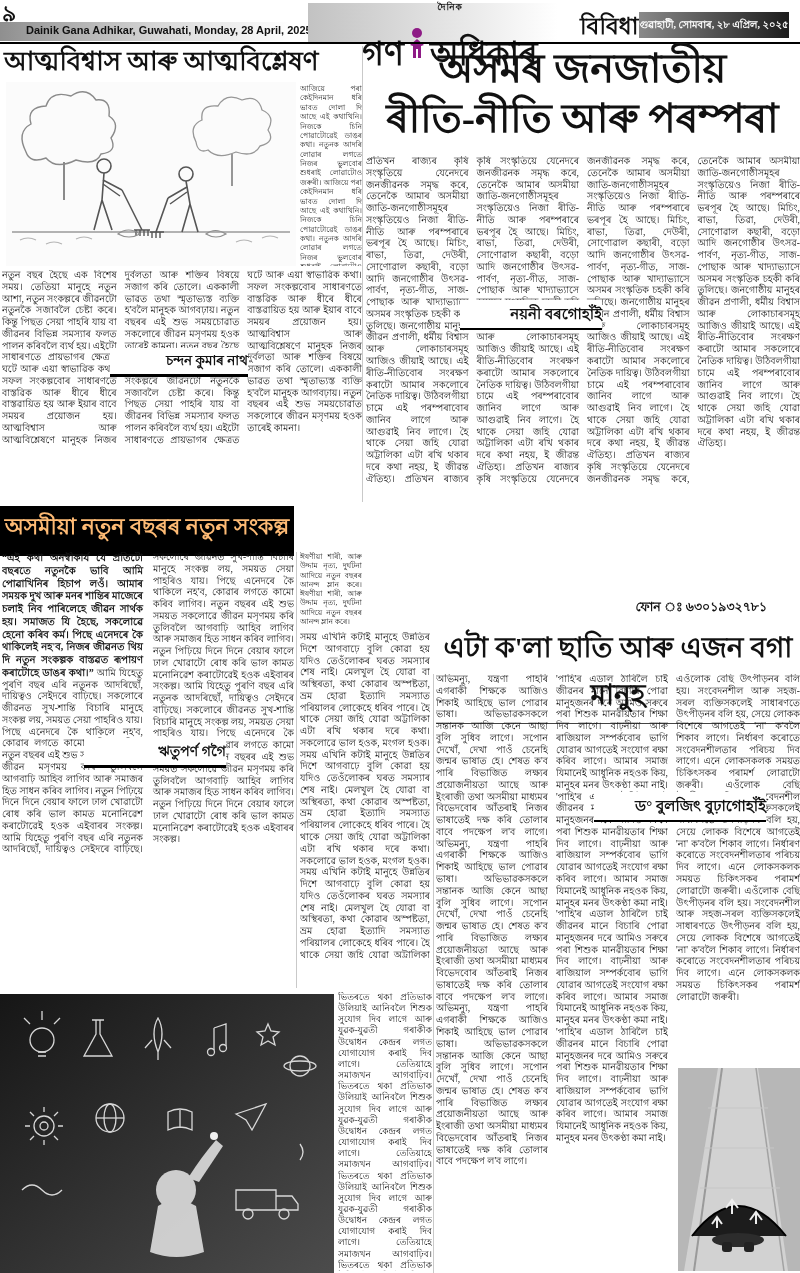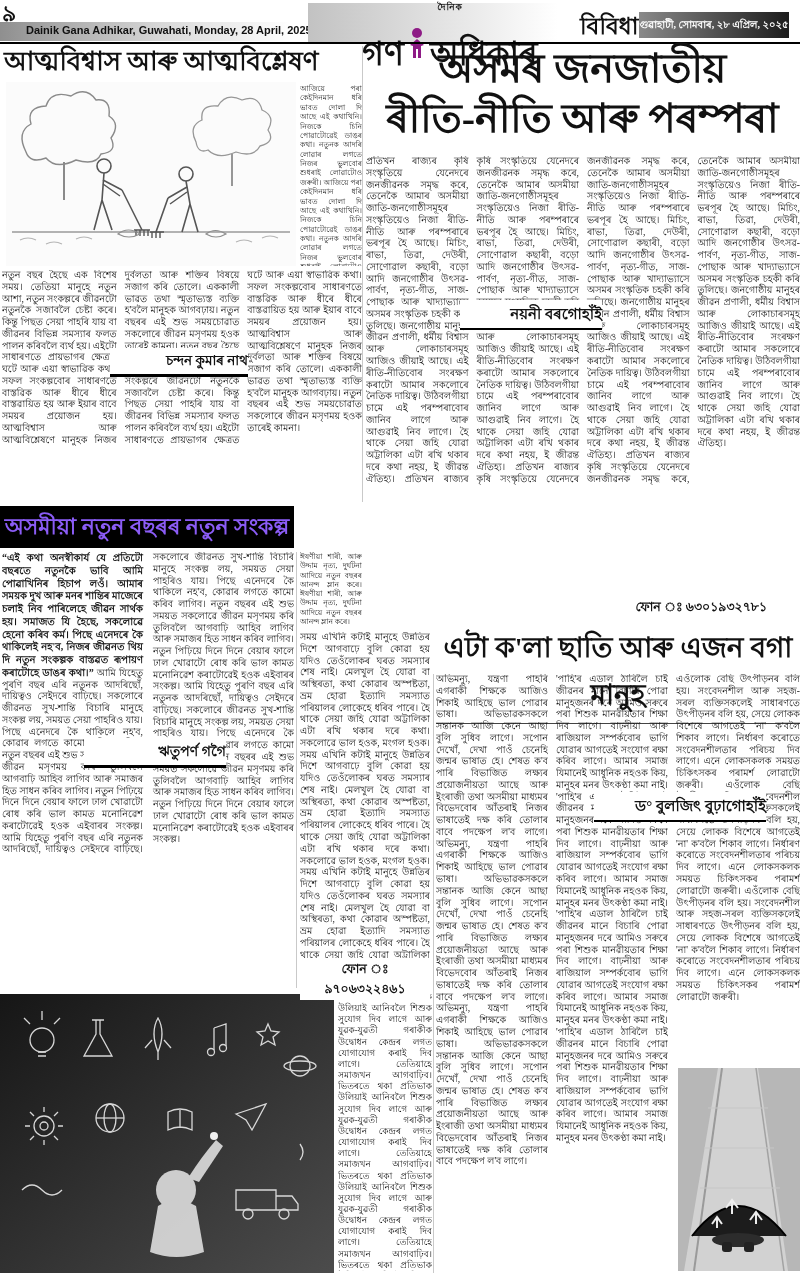--- a/index.html
+++ b/index.html
@@ -32,21 +32,21 @@
   .cols3{column-count:3;column-gap:8px;}
   .cols4{column-count:4;column-gap:8px;}
   .cols2{column-count:2;column-gap:10px;}
   .byline{background:#fff;text-align:right;font-weight:bold;
           border-bottom:3px solid #000;padding:2px 0 1px 0;z-index:5;}
   .phone{background:#fff;font-weight:bold;font-size:12.5px;text-align:center;z-index:5;}
   
   .headline-main{left:365px;top:44px;width:435px;text-align:center;
                  font-size:40px;font-weight:bold;line-height:50px;}
   
-  .banner{left:0;top:506px;width:294px;height:42px;background:#000;color:#8b5cf6;
+  .banner{left:0;top:506px;width:294px;height:50px;background:#000;color:#fdba74;
           text-align:center;font-size:22px;font-weight:bold;line-height:42px;}
   .quote{font-weight:bold;font-size:10px;}
   
   .headline-r2{left:436px;top:626px;width:364px;text-align:center;font-size:28px;
                font-weight:bold;padding-bottom:3px;border-bottom:1.5px solid #444;}
   .vrule{width:1px;background:#c9c9c9;}
   .photo{overflow:hidden;}
   svg{display:block;}
 </style>
 </head>
@@ -134,21 +134,20 @@
   </div>
 
   <div class="abs byline" style="left:84px;top:738px;width:142px;font-size:14px;">ঋতুপৰ্ণ গগৈ</div>
 
   <div class="abs vrule" style="left:296px;top:552px;height:436px;"></div>
 
   <div class="abs bodytext" style="left:300px;top:552px;width:62px;height:76px;font-size:7.5px;">ঈষণীয়া শাৰী, আৰু উদ্দাম নৃত্য, দুৰ্ঘটনা আদিয়ে নতুন বছৰৰ আনন্দ ম্লান কৰে। ঈষণীয়া শাৰী, আৰু উদ্দাম নৃত্য, দুৰ্ঘটনা আদিয়ে নতুন বছৰৰ আনন্দ ম্লান কৰে।</div>
 
   <div class="abs bodytext" style="left:300px;top:632px;width:130px;height:326px;">সময় এখিনি কটাই মানুহে উন্নতিৰ দিশে আগবাঢ়ে বুলি কোৱা হয় যদিও তেওঁলোকৰ ঘৰত সমস্যাৰ শেষ নাই। মেলখুল হৈ যোৱা বা অস্থিৰতা, কথা কোৱাৰ অস্পষ্টতা, ভ্ৰম হোৱা ইত্যাদি সমস্যাত পৰিয়ালৰ লোকেহে ধৰিব পাৰে। হৈ থাকে সেয়া জহি যোৱা অট্টালিকা এটা ৰখি থকাৰ দৰে কথা। সকলোৱে ভাল হওক, মংগল হওক। সময় এখিনি কটাই মানুহে উন্নতিৰ দিশে আগবাঢ়ে বুলি কোৱা হয় যদিও তেওঁলোকৰ ঘৰত সমস্যাৰ শেষ নাই। মেলখুল হৈ যোৱা বা অস্থিৰতা, কথা কোৱাৰ অস্পষ্টতা, ভ্ৰম হোৱা ইত্যাদি সমস্যাত পৰিয়ালৰ লোকেহে ধৰিব পাৰে। হৈ থাকে সেয়া জহি যোৱা অট্টালিকা এটা ৰখি থকাৰ দৰে কথা। সকলোৱে ভাল হওক, মংগল হওক। সময় এখিনি কটাই মানুহে উন্নতিৰ দিশে আগবাঢ়ে বুলি কোৱা হয় যদিও তেওঁলোকৰ ঘৰত সমস্যাৰ শেষ নাই। মেলখুল হৈ যোৱা বা অস্থিৰতা, কথা কোৱাৰ অস্পষ্টতা, ভ্ৰম হোৱা ইত্যাদি সমস্যাত পৰিয়ালৰ লোকেহে ধৰিব পাৰে। হৈ থাকে সেয়া জহি যোৱা অট্টালিকা এটা ৰখি থকাৰ দৰে কথা। সকলোৱে ভাল হওক, মংগল হওক।</div>
 
-  <div class="abs phone" style="left:300px;top:960px;width:130px;">ফোন ঃ ৯৭০৬৩২২৪৬১</div>
 
   <div class="abs bodytext" style="left:338px;top:992px;width:94px;height:279px;font-size:9px;">ভিতৰতে থকা প্ৰতিভাক উলিয়াই আনিবলৈ শিশুক সুযোগ দিব লাগে আৰু যুৱক-যুৱতী গৰাকীক উদ্বোধন কেন্দ্ৰৰ লগত যোগাযোগ কৰাই দিব লাগে। তেতিয়াহে সমাজখন আগবাঢ়িব। ভিতৰতে থকা প্ৰতিভাক উলিয়াই আনিবলৈ শিশুক সুযোগ দিব লাগে আৰু যুৱক-যুৱতী গৰাকীক উদ্বোধন কেন্দ্ৰৰ লগত যোগাযোগ কৰাই দিব লাগে। তেতিয়াহে সমাজখন আগবাঢ়িব। ভিতৰতে থকা প্ৰতিভাক উলিয়াই আনিবলৈ শিশুক সুযোগ দিব লাগে আৰু যুৱক-যুৱতী গৰাকীক উদ্বোধন কেন্দ্ৰৰ লগত যোগাযোগ কৰাই দিব লাগে। তেতিয়াহে সমাজখন আগবাঢ়িব। ভিতৰতে থকা প্ৰতিভাক উলিয়াই আনিবলৈ শিশুক সুযোগ দিব লাগে আৰু যুৱক-যুৱতী গৰাকীক উদ্বোধন কেন্দ্ৰৰ লগত যোগাযোগ কৰাই দিব লাগে। তেতিয়াহে সমাজখন আগবাঢ়িব।</div>
 
   <div class="abs photo" style="left:0;top:994px;width:334px;height:279px;">
     <svg width="334" height="279" viewBox="0 0 334 279">
       <defs>
         <linearGradient id="bgdark" x1="0" y1="0" x2="1" y2="1">
           <stop offset="0" stop-color="#161616"></stop>
             <stop offset="1" stop-color="#4c4c4c"></stop>
         </linearGradient>

